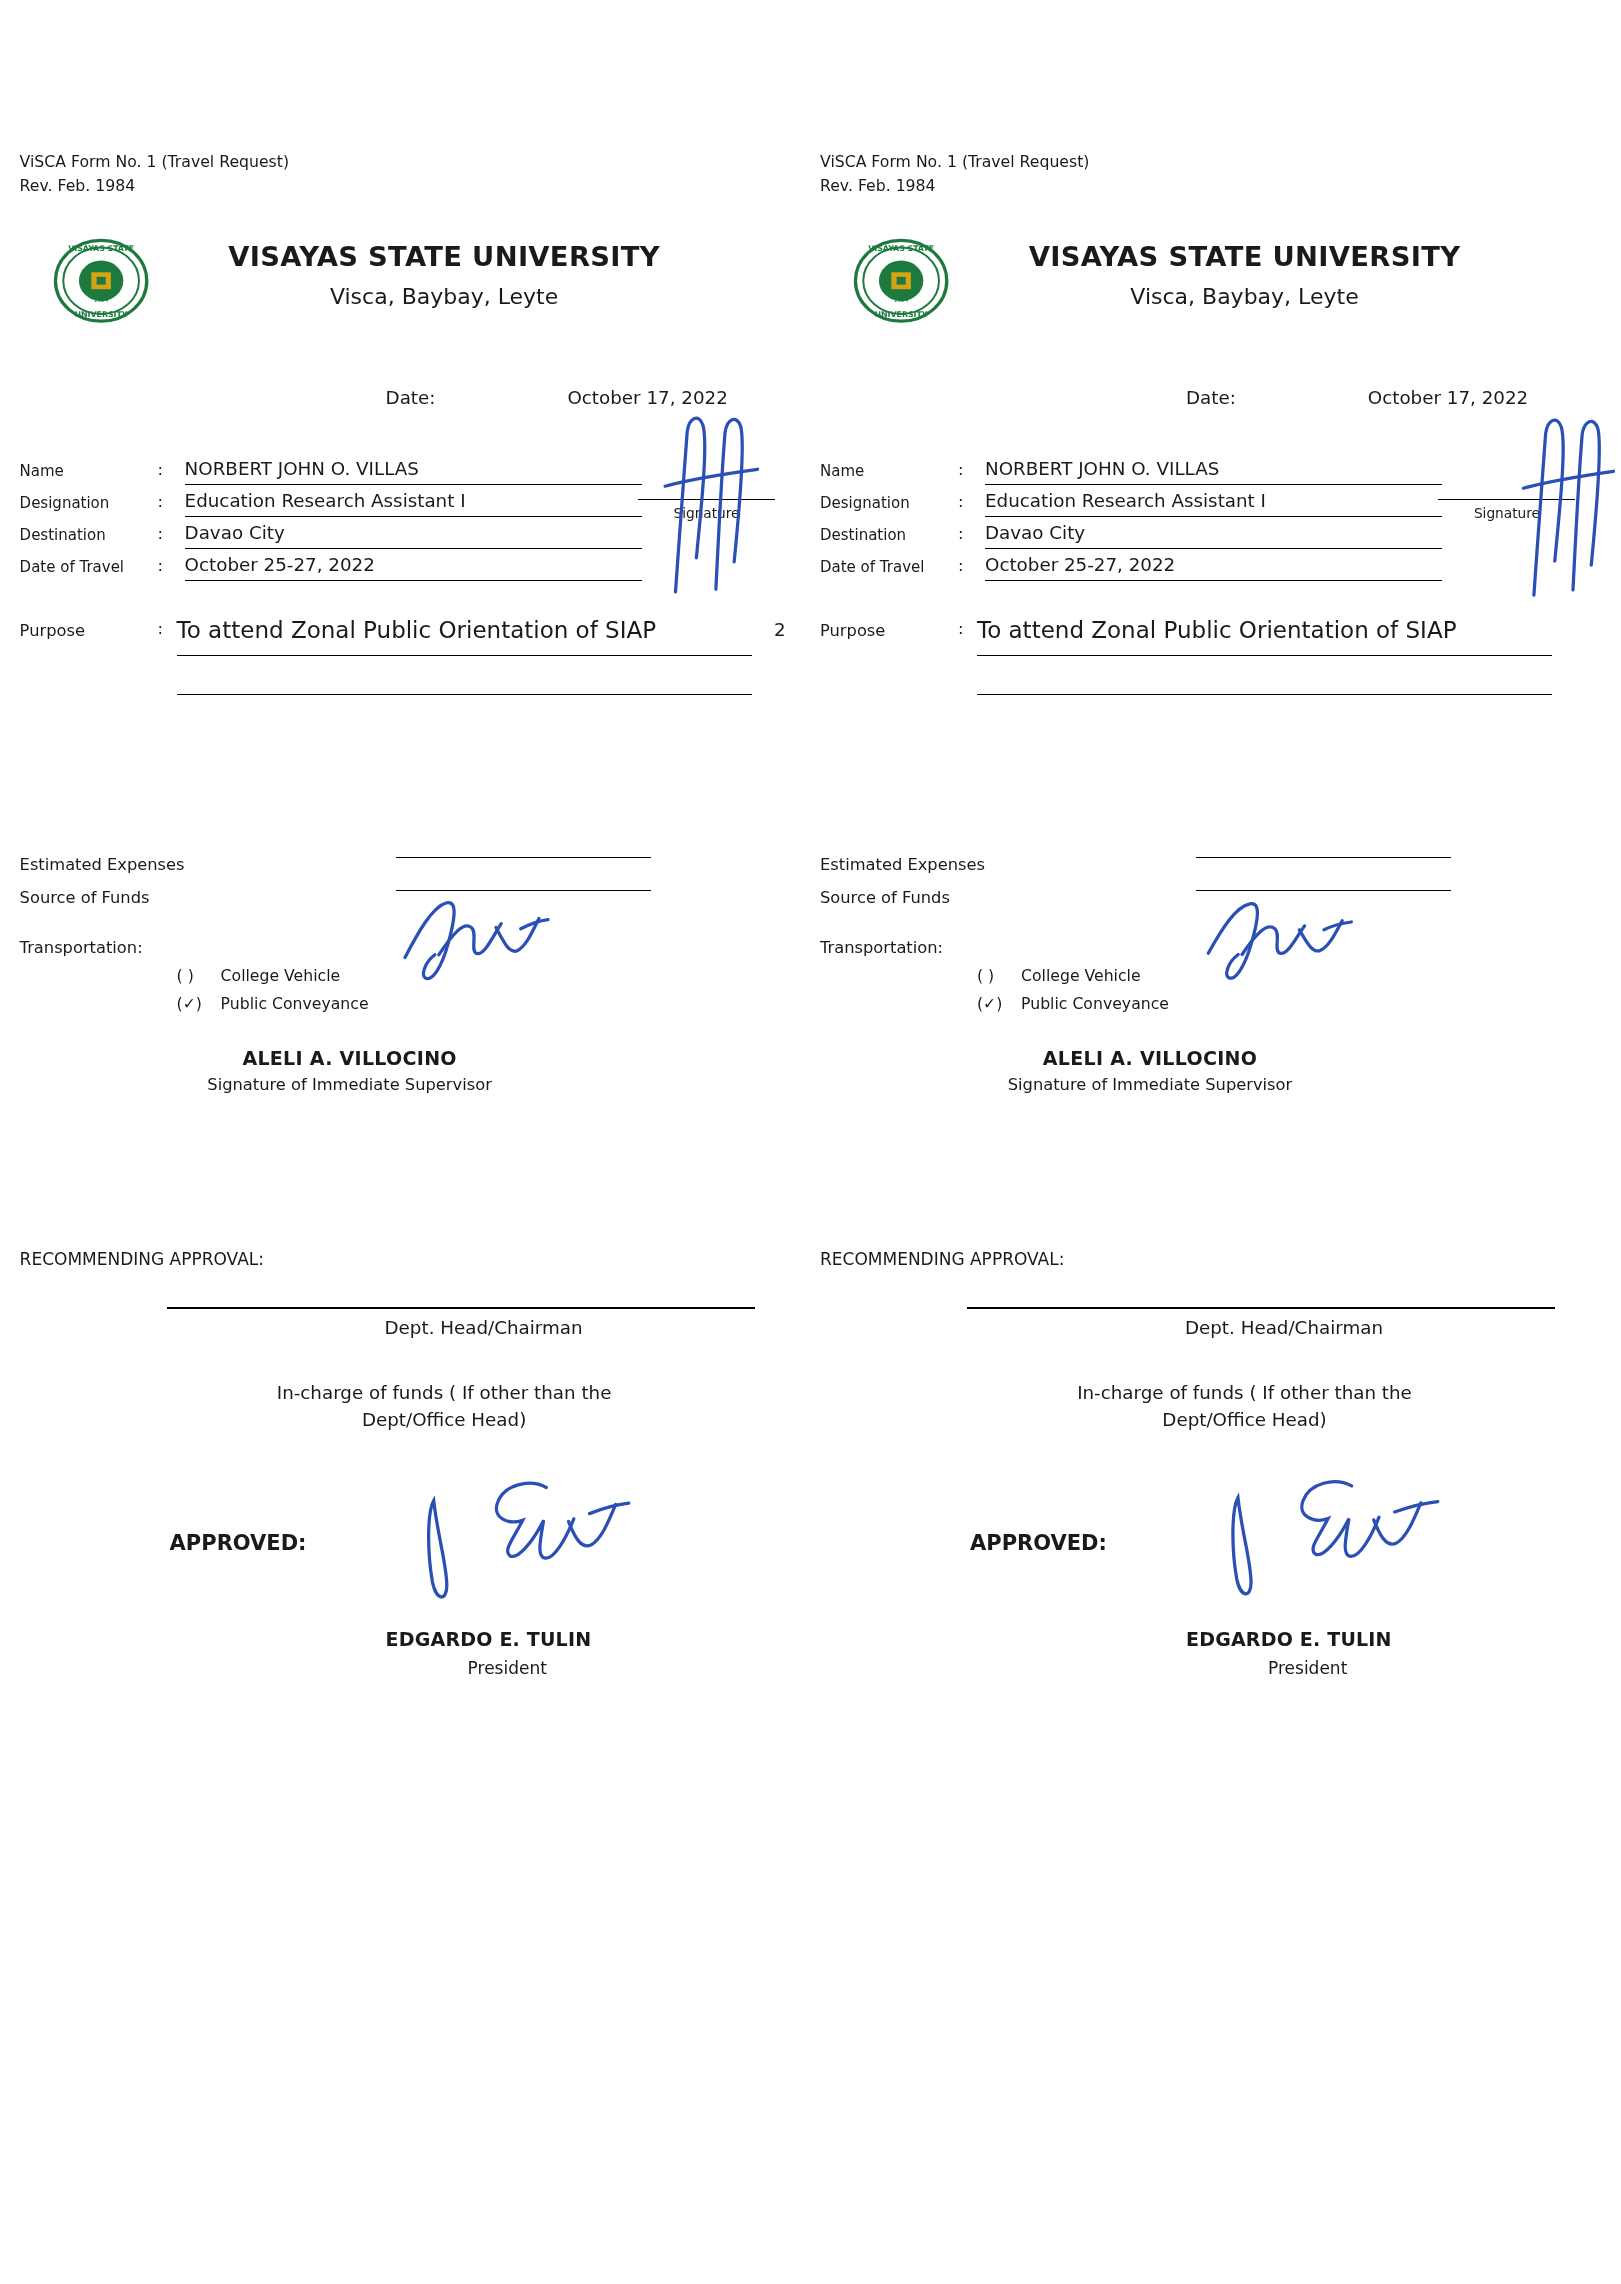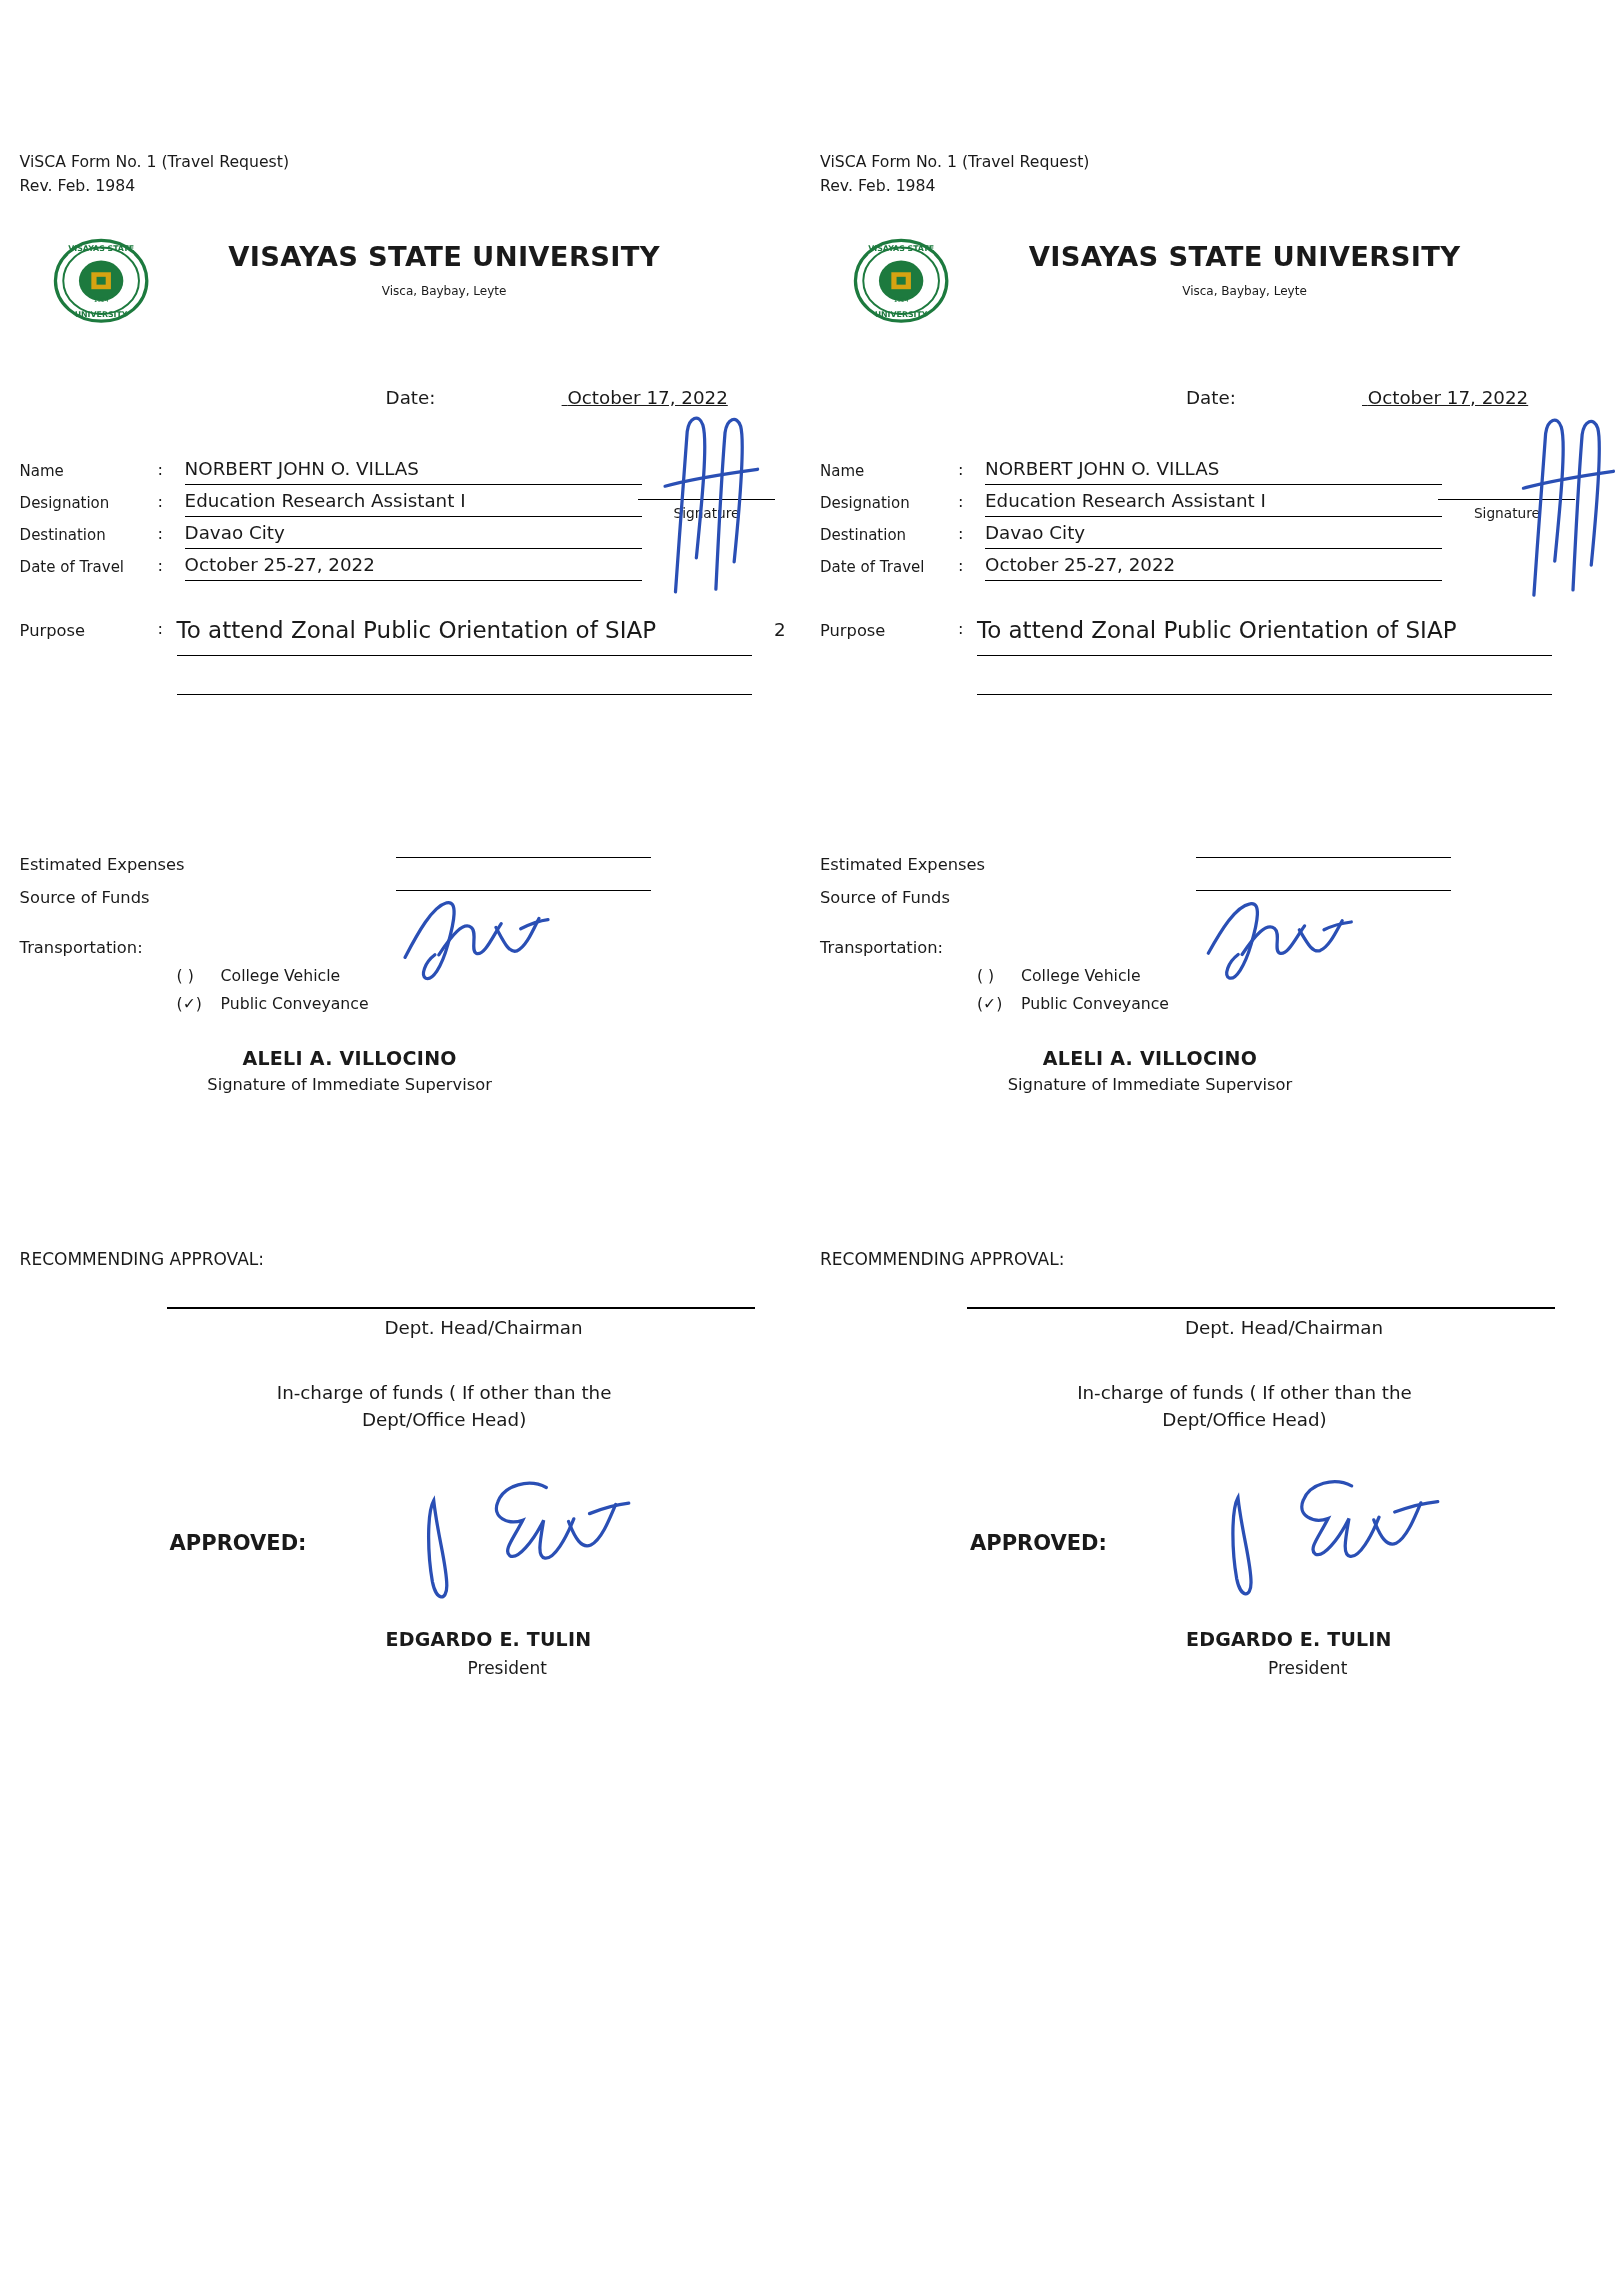--- a/index.html
+++ b/index.html
@@ -49,30 +49,29 @@
   .univ-title {
     text-align: center;
     font-size: 27.4px;
     font-weight: bold;
     letter-spacing: 0.3px;
     padding-left: 78px;
     padding-top: 11.8px;
   }
   .univ-sub {
     text-align: center;
-    font-size: 12px;
+    font-size: 22px;
     padding-left: 78px;
     padding-top: 11.8px;
   }
 
   .date-row {
     margin-top: 26px;
     padding-left: 366px;
     font-size: 18.3px;
-    text-decoration: underline;
   }
   .date-row .dlabel { display: inline-block; width: 176px; }
 
   .fields {
     position: relative;
     margin-top: 50px;
   }
   .frow {
     position: relative;
     height: 32px;

